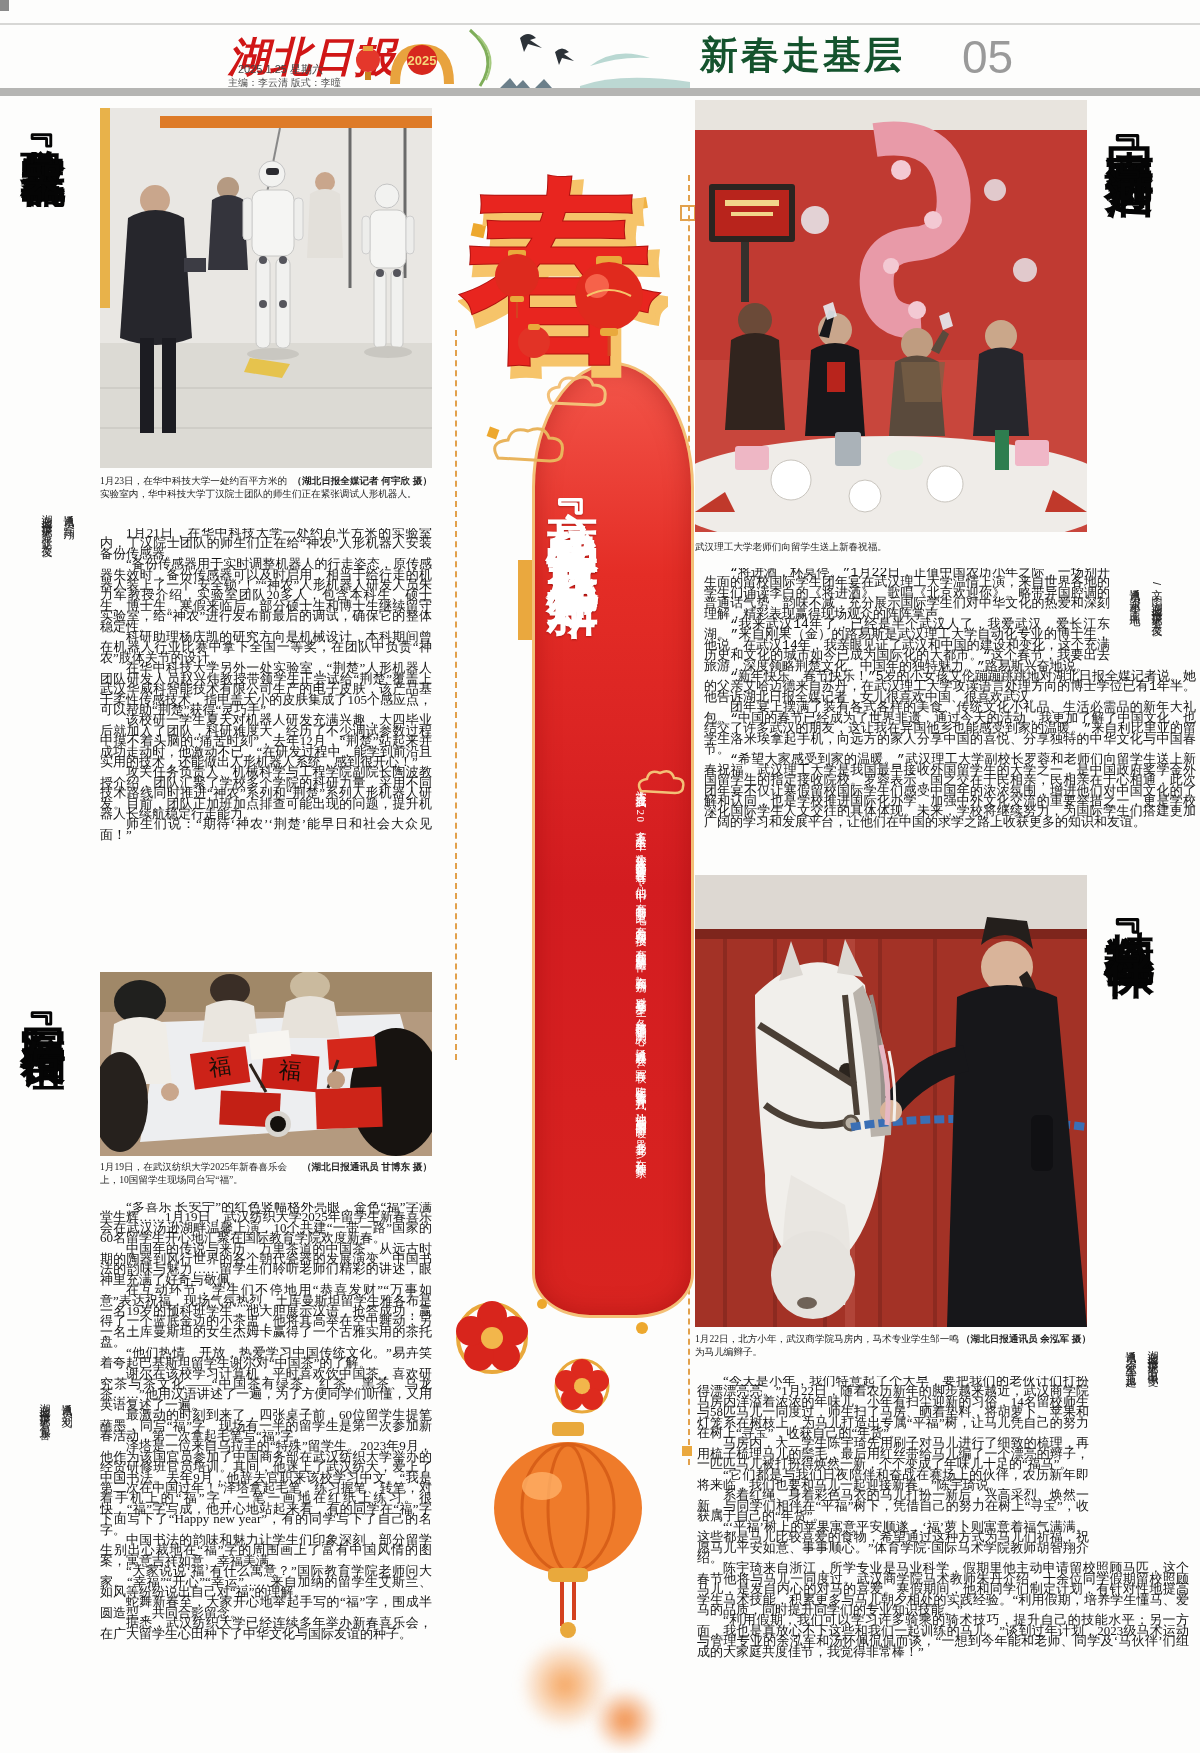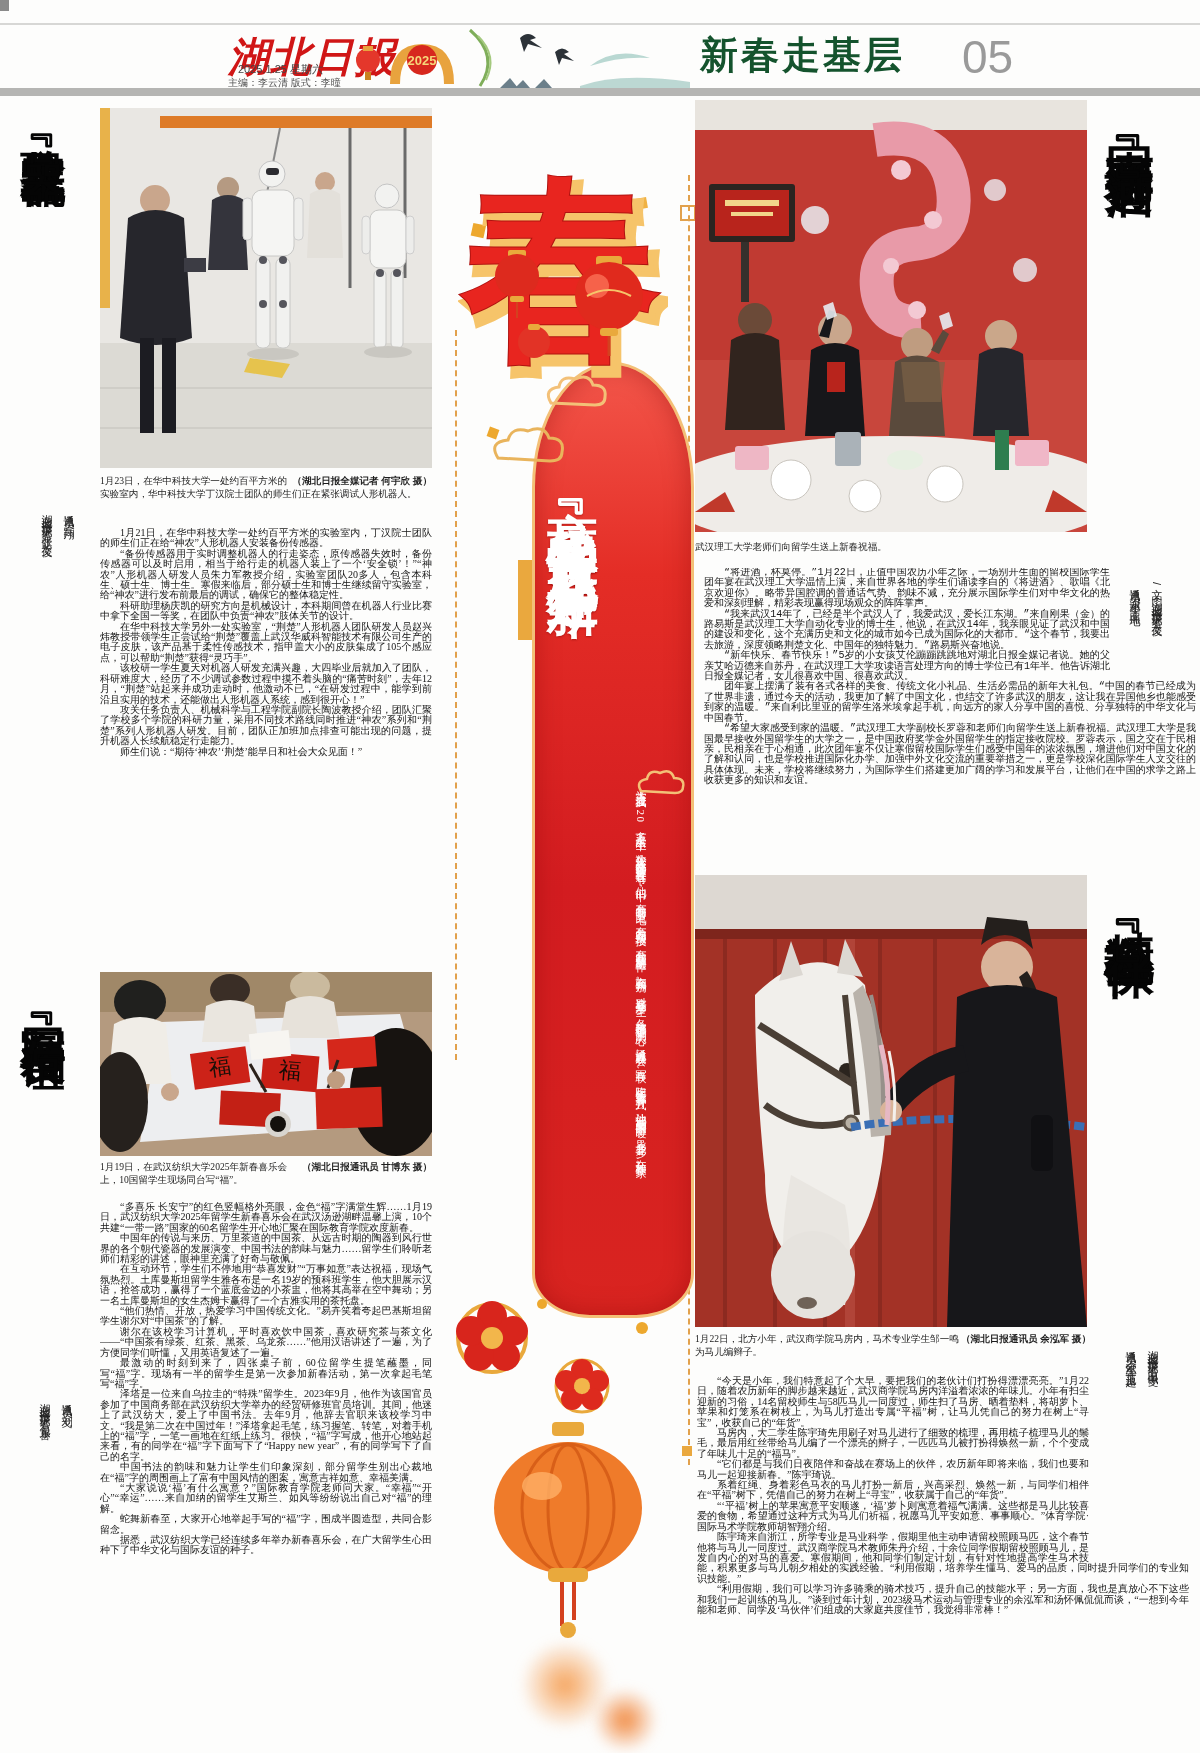--- a/index.html
+++ b/index.html
@@ -23,21 +23,21 @@
           font-family:"Liberation Sans",sans-serif;font-weight:900;color:#050505;line-height:1.05;}
   .v-byline{position:absolute;writing-mode:vertical-rl;text-orientation:mixed;
             font-family:"Liberation Sans",sans-serif;font-size:11px;color:#222;letter-spacing:2px;}
   .v-byline div{margin-left:7px;}
   
   .photo{position:absolute;overflow:hidden;background:#ddd;}
   .photo svg{display:block;width:100%;height:100%;}
   .caption{position:absolute;font-family:"Liberation Serif",serif;font-size:9.6px;line-height:13px;color:#1d1d1d;}
   .caption .credit{float:right;font-weight:bold;font-family:"Liberation Sans",sans-serif;}
   .caption.center{}
-  .body-text{position:absolute;font-family:"Liberation Serif",serif;font-size:10px;line-height:10.4px;
+  .body-text{position:absolute;font-family:"Liberation Serif",serif;font-size:13px;line-height:10.4px;
              text-align:justify;color:#141414;overflow:hidden;}
   .body-text p{margin:0;text-indent:2em;}
   .wrap-spacer{float:right;}
   
   .dash-v{position:absolute;width:0;border-left:2px dashed #e2a14c;}
   .gold-sq{position:absolute;background:#eaa83e;}
   .gold-sq.outline{background:transparent;border:2px solid #e2a14c;}
   .banner-red{position:absolute;left:532px;top:362px;width:156px;height:950px;
               background:linear-gradient(180deg,#f3564a 0%,#e42d26 22%,#d31c20 55%,#d92420 100%);
               border:3px solid #f3c077;border-radius:84px 84px 60px 60px/130px 130px 46px 46px;

